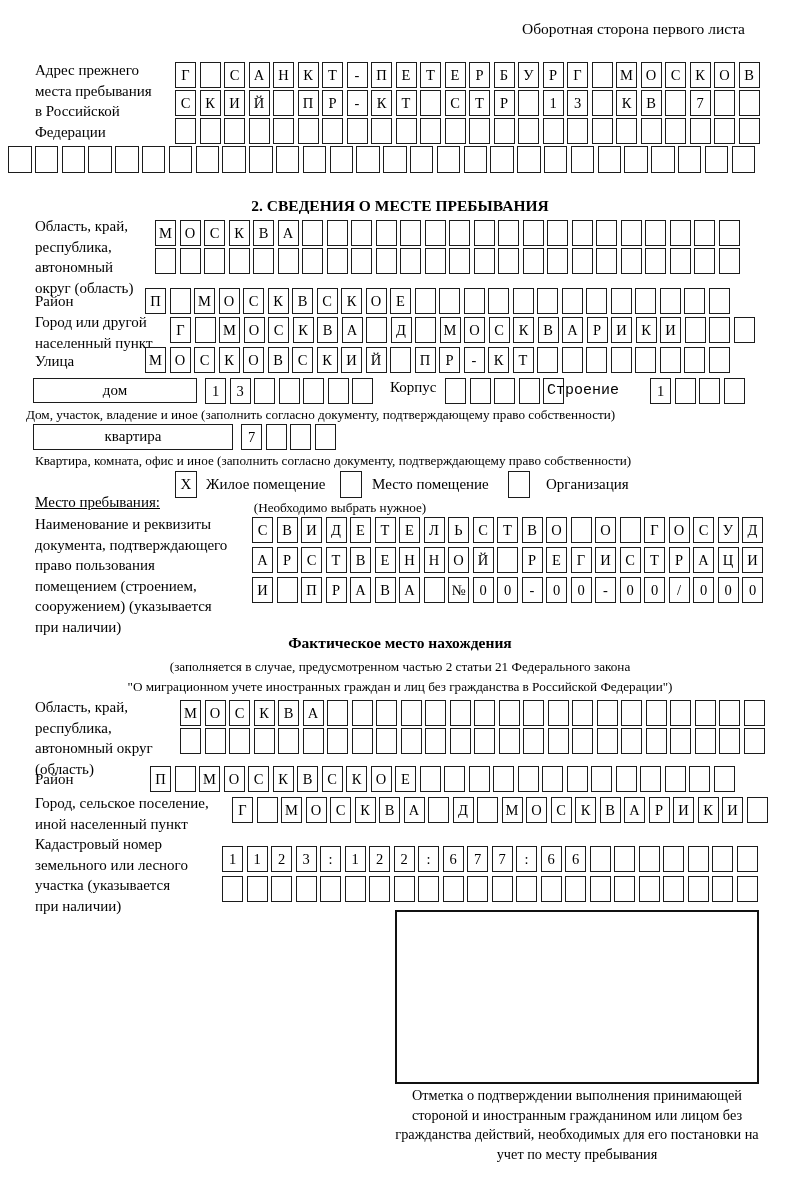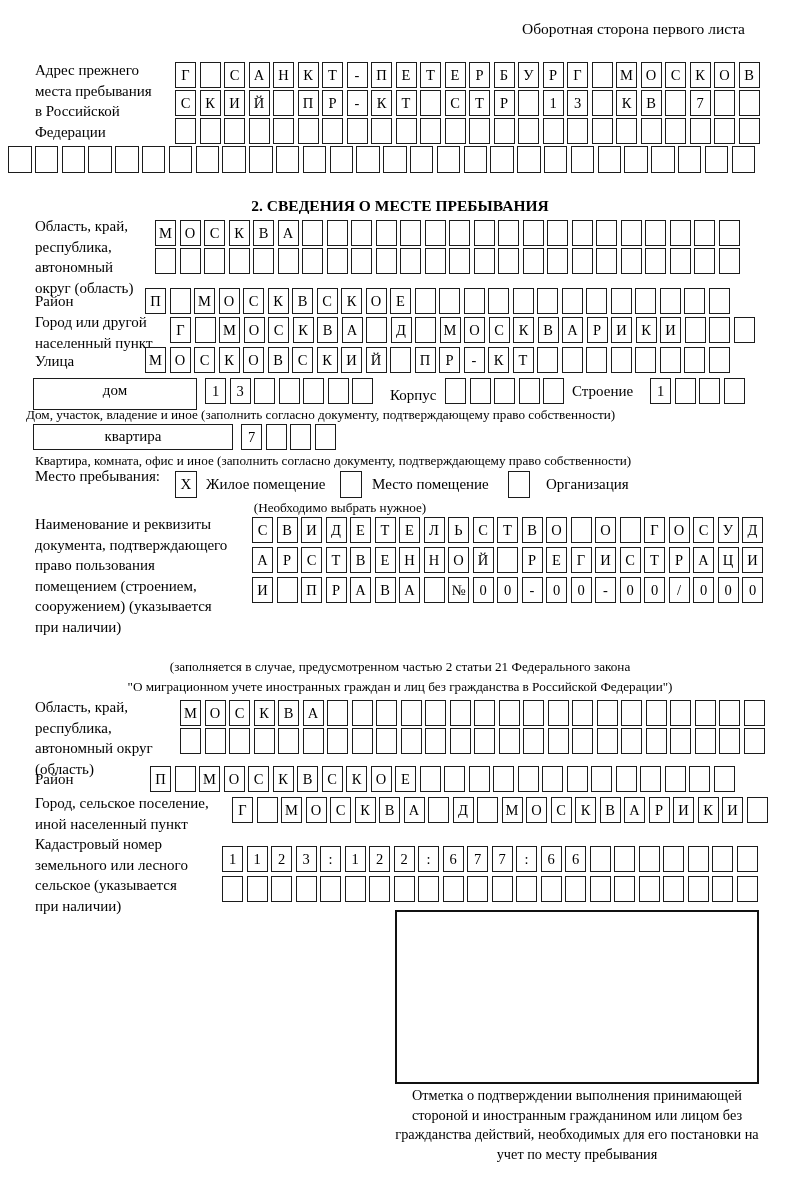--- a/index.html
+++ b/index.html
@@ -11,21 +11,21 @@
   .flabel{font-size:15px;line-height:20.5px;white-space:pre-line;}
   .note{font-size:13.2px;}
   .center{text-align:center;}
   .cellrow{white-space:nowrap;}
   .c{display:inline-block;width:21px;height:26px;border:1.5px solid #1c1c1c;
      margin-right:3.5px;text-align:center;font-size:14.5px;line-height:24px;
      box-sizing:border-box;vertical-align:top;background:#fff;}
   .cw{display:inline-block;width:23.5px;height:27px;border:1.5px solid #1c1c1c;
      margin-right:3.3px;text-align:center;font-size:14.5px;line-height:25px;
      box-sizing:border-box;vertical-align:top;background:#fff;}
-  .wbox{border:1.8px solid #1c1c1c;height:32px;box-sizing:border-box;
+  .wbox{border:1.8px solid #1c1c1c;height:25px;box-sizing:border-box;
         text-align:center;font-size:15px;line-height:22px;background:#fff;}
   .ckbox{display:inline-block;width:22px;height:27px;border:1.6px solid #1c1c1c;
         box-sizing:border-box;text-align:center;font-size:15px;line-height:25px;
         vertical-align:top;background:#fff;}
   .stamp{border:2px solid #111;background:#fff;}
   .caption{font-size:14.3px;line-height:19.5px;text-align:center;}
   .pre{white-space:pre-line;}
 </style>
 </head>
 <body>
@@ -57,69 +57,70 @@
 
   <div class="abs flabel" style="left:35px;top:312px;">Город или другой
 населенный пункт</div>
   <div class="abs cellrow" style="left:170px;top:317px;"><span class="c">Г</span><span class="c"></span><span class="c">М</span><span class="c">О</span><span class="c">С</span><span class="c">К</span><span class="c">В</span><span class="c">А</span><span class="c"></span><span class="c">Д</span><span class="c"></span><span class="c">М</span><span class="c">О</span><span class="c">С</span><span class="c">К</span><span class="c">В</span><span class="c">А</span><span class="c">Р</span><span class="c">И</span><span class="c">К</span><span class="c">И</span><span class="c"></span><span class="c"></span><span class="c"></span></div>
 
   <div class="abs flabel" style="left:35px;top:351px;">Улица</div>
   <div class="abs cellrow" style="left:145px;top:347px;"><span class="c">М</span><span class="c">О</span><span class="c">С</span><span class="c">К</span><span class="c">О</span><span class="c">В</span><span class="c">С</span><span class="c">К</span><span class="c">И</span><span class="c">Й</span><span class="c"></span><span class="c">П</span><span class="c">Р</span><span class="c">-</span><span class="c">К</span><span class="c">Т</span><span class="c"></span><span class="c"></span><span class="c"></span><span class="c"></span><span class="c"></span><span class="c"></span><span class="c"></span><span class="c"></span></div>
 
   <div class="abs wbox" style="left:33px;top:378px;width:164px;">дом</div>
   <div class="abs cellrow" style="left:205px;top:378px;"><span class="c">1</span><span class="c">3</span><span class="c"></span><span class="c"></span><span class="c"></span><span class="c"></span><span class="c"></span></div>
-  <div class="abs flabel" style="left:390px;top:385px;">Корпус</div>
+  <div class="abs flabel" style="left:390px;top:377px;">Корпус</div>
   <div class="abs cellrow" style="left:445px;top:378px;"><span class="c"></span><span class="c"></span><span class="c"></span><span class="c"></span><span class="c"></span></div>
-  <div class="abs flabel" style="left:572px;top:381px;">Строение</div>
+  <div class="abs flabel" style="left:547px;top:381px;font-family:Liberation Mono, monospace;">Строение</div>
   <div class="abs cellrow" style="left:650px;top:378px;"><span class="c">1</span><span class="c"></span><span class="c"></span><span class="c"></span></div>
   <div class="abs note" style="left:26px;top:407px;">Дом, участок, владение и иное (заполнить согласно документу, подтверждающему право собственности)</div>
 
   <div class="abs wbox" style="left:33px;top:424px;width:200px;height:26px;">квартира</div>
   <div class="abs cellrow" style="left:241px;top:424px;"><span class="c">7</span><span class="c"></span><span class="c"></span><span class="c"></span></div>
   <div class="abs note" style="left:35px;top:453px;">Квартира, комната, офис и иное (заполнить согласно документу, подтверждающему право собственности)</div>
 
-  <div class="abs flabel" style="left:35px;top:466px;">Место пребывания:</div>
+  <div class="abs flabel" style="left:35px;top:492px;text-decoration:underline;">Место пребывания:</div>
   <span class="abs ckbox" style="left:175px;top:471px;">X</span>
   <div class="abs flabel" style="left:206px;top:474px;">Жилое помещение</div>
   <span class="abs ckbox" style="left:340px;top:471px;"></span>
   <div class="abs flabel" style="left:372px;top:474px;">Место помещение</div>
   <span class="abs ckbox" style="left:508px;top:471px;"></span>
   <div class="abs flabel" style="left:546px;top:474px;">Организация</div>
   <div class="abs note center" style="left:35px;top:500px;width:610px;">(Необходимо выбрать нужное)</div>
 
   <div class="abs flabel" style="left:35px;top:514px;">Наименование и реквизиты
 документа, подтверждающего
 право пользования
 помещением (строением,
 сооружением) (указывается
 при наличии)</div>
   <div class="abs cellrow" style="left:252px;top:517px;"><span class="c">С</span><span class="c">В</span><span class="c">И</span><span class="c">Д</span><span class="c">Е</span><span class="c">Т</span><span class="c">Е</span><span class="c">Л</span><span class="c">Ь</span><span class="c">С</span><span class="c">Т</span><span class="c">В</span><span class="c">О</span><span class="c"></span><span class="c">О</span><span class="c"></span><span class="c">Г</span><span class="c">О</span><span class="c">С</span><span class="c">У</span><span class="c">Д</span></div>
   <div class="abs cellrow" style="left:252px;top:547px;"><span class="c">А</span><span class="c">Р</span><span class="c">С</span><span class="c">Т</span><span class="c">В</span><span class="c">Е</span><span class="c">Н</span><span class="c">Н</span><span class="c">О</span><span class="c">Й</span><span class="c"></span><span class="c">Р</span><span class="c">Е</span><span class="c">Г</span><span class="c">И</span><span class="c">С</span><span class="c">Т</span><span class="c">Р</span><span class="c">А</span><span class="c">Ц</span><span class="c">И</span></div>
   <div class="abs cellrow" style="left:252px;top:577px;"><span class="c">И</span><span class="c"></span><span class="c">П</span><span class="c">Р</span><span class="c">А</span><span class="c">В</span><span class="c">А</span><span class="c"></span><span class="c">№</span><span class="c">0</span><span class="c">0</span><span class="c">-</span><span class="c">0</span><span class="c">0</span><span class="c">-</span><span class="c">0</span><span class="c">0</span><span class="c">/</span><span class="c">0</span><span class="c">0</span><span class="c">0</span></div>
 
+  <div class="abs h2" style="left:0;top:634px;">Фактическое место нахождения</div>
   <div class="abs note center pre" style="left:0;top:657px;width:800px;line-height:20px;">(заполняется в случае, предусмотренном частью 2 статьи 21 Федерального закона
 "О миграционном учете иностранных граждан и лиц без гражданства в Российской Федерации")</div>
 
   <div class="abs flabel" style="left:35px;top:697px;">Область, край,
 республика,
 автономный округ
 (область)</div>
   <div class="abs cellrow" style="left:180px;top:700px;"><span class="c">М</span><span class="c">О</span><span class="c">С</span><span class="c">К</span><span class="c">В</span><span class="c">А</span><span class="c"></span><span class="c"></span><span class="c"></span><span class="c"></span><span class="c"></span><span class="c"></span><span class="c"></span><span class="c"></span><span class="c"></span><span class="c"></span><span class="c"></span><span class="c"></span><span class="c"></span><span class="c"></span><span class="c"></span><span class="c"></span><span class="c"></span><span class="c"></span></div>
   <div class="abs cellrow" style="left:180px;top:728px;"><span class="c"></span><span class="c"></span><span class="c"></span><span class="c"></span><span class="c"></span><span class="c"></span><span class="c"></span><span class="c"></span><span class="c"></span><span class="c"></span><span class="c"></span><span class="c"></span><span class="c"></span><span class="c"></span><span class="c"></span><span class="c"></span><span class="c"></span><span class="c"></span><span class="c"></span><span class="c"></span><span class="c"></span><span class="c"></span><span class="c"></span><span class="c"></span></div>
 
   <div class="abs flabel" style="left:35px;top:769px;">Район</div>
   <div class="abs cellrow" style="left:150px;top:766px;"><span class="c">П</span><span class="c"></span><span class="c">М</span><span class="c">О</span><span class="c">С</span><span class="c">К</span><span class="c">В</span><span class="c">С</span><span class="c">К</span><span class="c">О</span><span class="c">Е</span><span class="c"></span><span class="c"></span><span class="c"></span><span class="c"></span><span class="c"></span><span class="c"></span><span class="c"></span><span class="c"></span><span class="c"></span><span class="c"></span><span class="c"></span><span class="c"></span><span class="c"></span></div>
 
   <div class="abs flabel" style="left:35px;top:793px;">Город, сельское поселение,
 иной населенный пункт</div>
   <div class="abs cellrow" style="left:232px;top:797px;"><span class="c">Г</span><span class="c"></span><span class="c">М</span><span class="c">О</span><span class="c">С</span><span class="c">К</span><span class="c">В</span><span class="c">А</span><span class="c"></span><span class="c">Д</span><span class="c"></span><span class="c">М</span><span class="c">О</span><span class="c">С</span><span class="c">К</span><span class="c">В</span><span class="c">А</span><span class="c">Р</span><span class="c">И</span><span class="c">К</span><span class="c">И</span><span class="c"></span></div>
 
   <div class="abs flabel" style="left:35px;top:834px;">Кадастровый номер
 земельного или лесного
-сельское (указывается
+участка (указывается
 при наличии)</div>
   <div class="abs cellrow" style="left:222px;top:846px;"><span class="c">1</span><span class="c">1</span><span class="c">2</span><span class="c">3</span><span class="c">:</span><span class="c">1</span><span class="c">2</span><span class="c">2</span><span class="c">:</span><span class="c">6</span><span class="c">7</span><span class="c">7</span><span class="c">:</span><span class="c">6</span><span class="c">6</span><span class="c"></span><span class="c"></span><span class="c"></span><span class="c"></span><span class="c"></span><span class="c"></span><span class="c"></span></div>
   <div class="abs cellrow" style="left:222px;top:876px;"><span class="c"></span><span class="c"></span><span class="c"></span><span class="c"></span><span class="c"></span><span class="c"></span><span class="c"></span><span class="c"></span><span class="c"></span><span class="c"></span><span class="c"></span><span class="c"></span><span class="c"></span><span class="c"></span><span class="c"></span><span class="c"></span><span class="c"></span><span class="c"></span><span class="c"></span><span class="c"></span><span class="c"></span><span class="c"></span></div>
 
   <div class="abs stamp" style="left:395px;top:910px;width:360px;height:170px;"></div>
   <div class="abs caption" style="left:388px;top:1086px;width:378px;">Отметка о подтверждении выполнения принимающей стороной и иностранным гражданином или лицом без гражданства действий, необходимых для его постановки на учет по месту пребывания</div>
 
 </div>
 
 </body></html>

